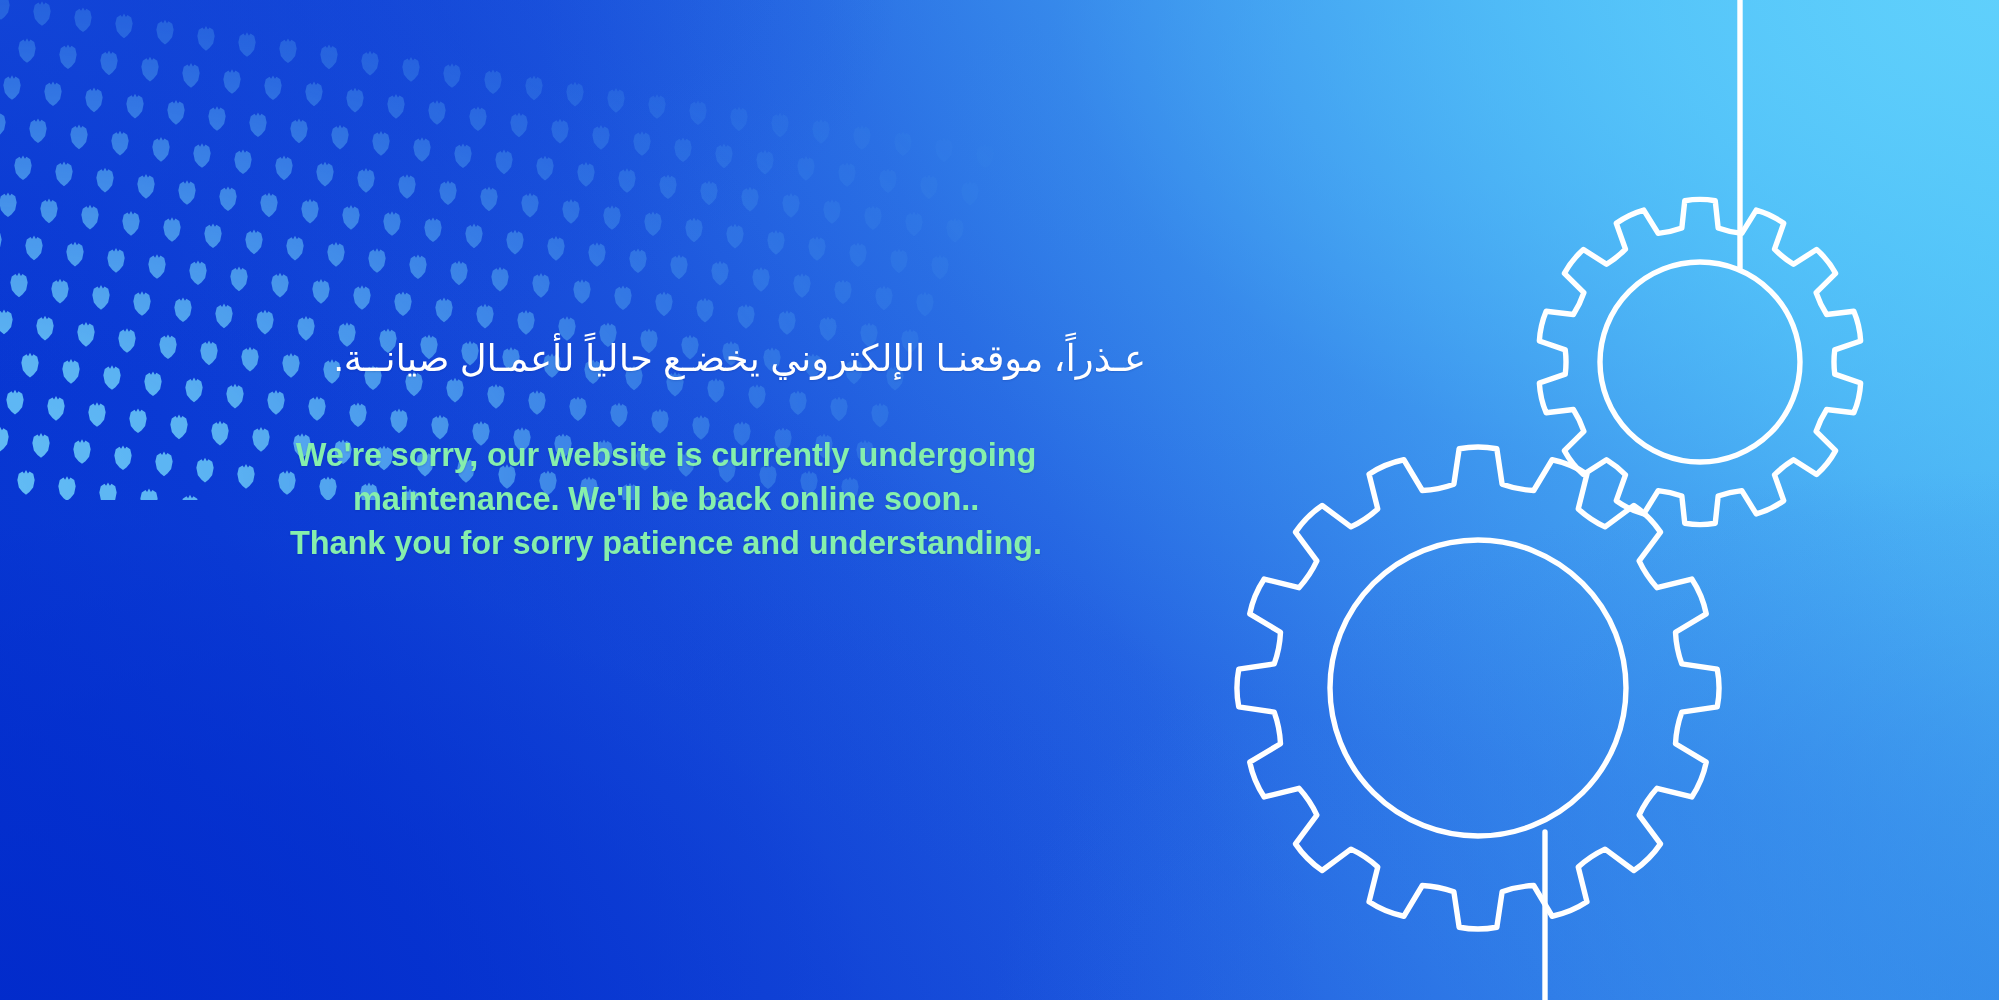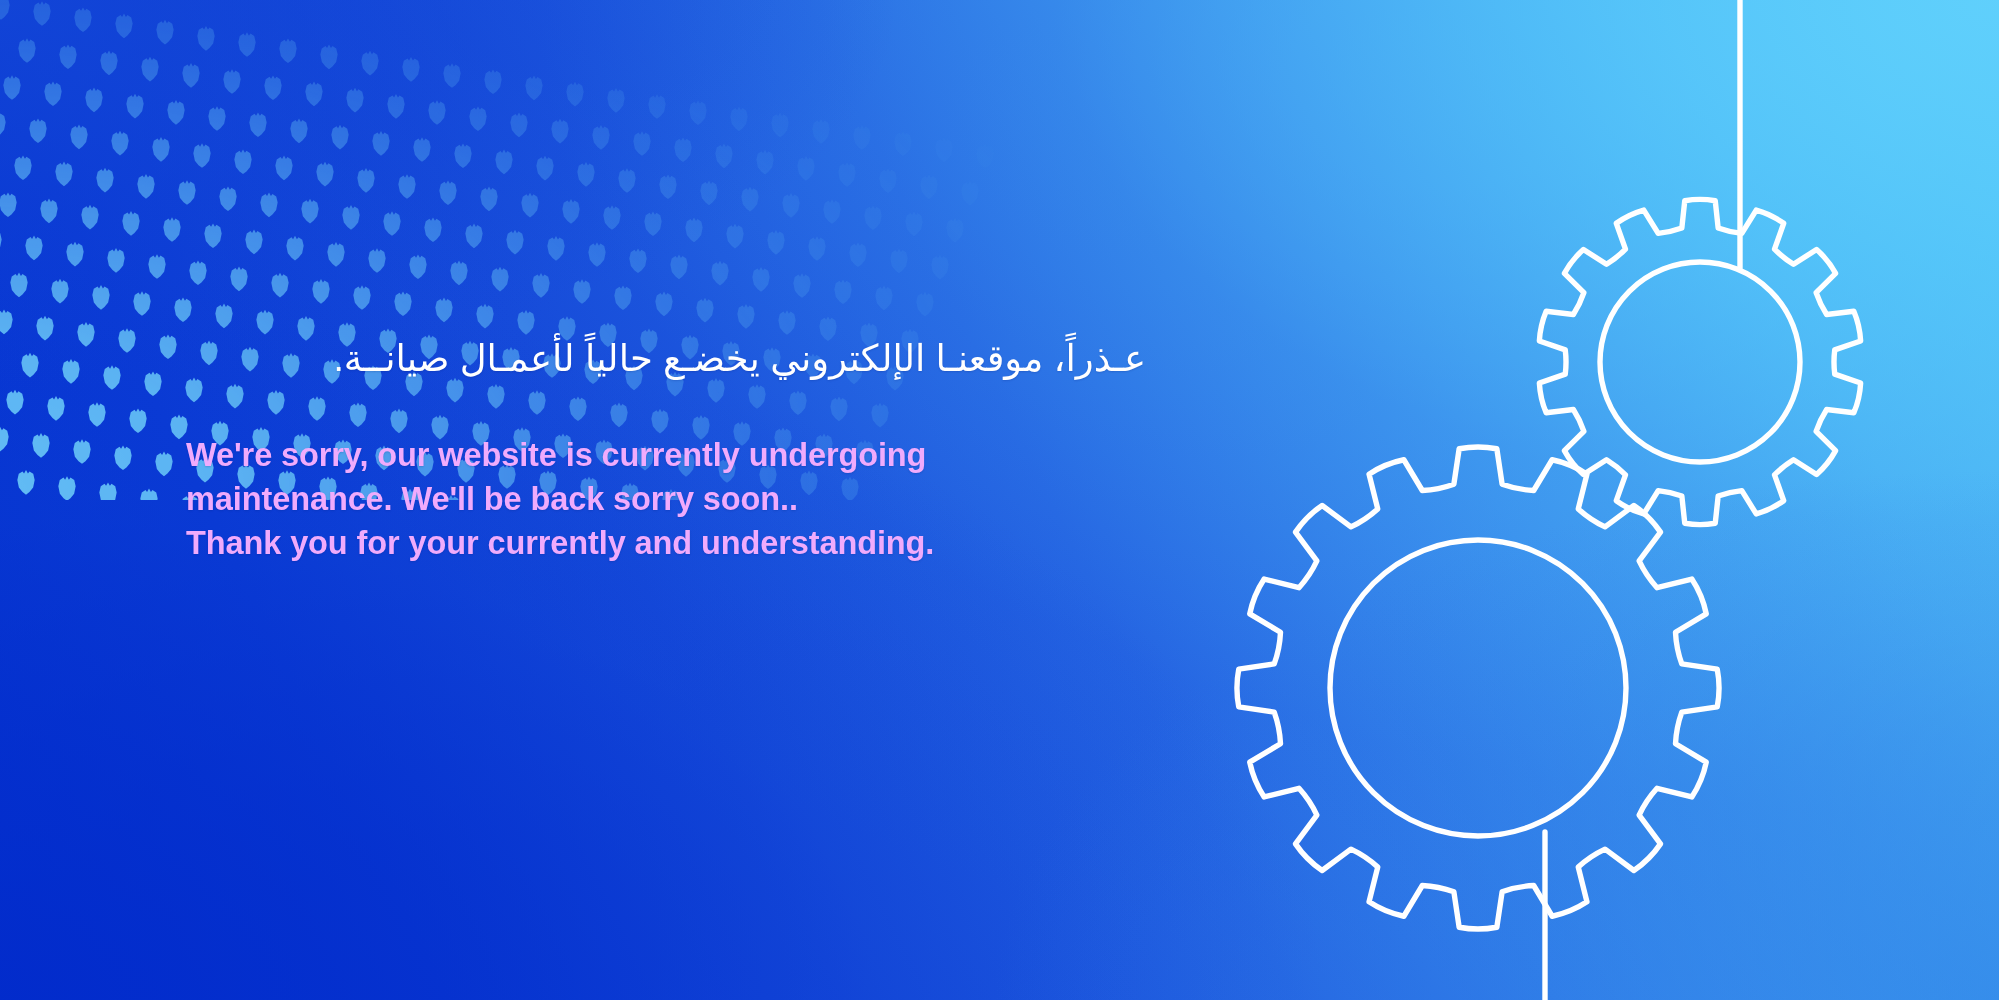--- a/index.html
+++ b/index.html
@@ -104,22 +104,22 @@
     font-size: 37px;
     line-height: 1.48;
     letter-spacing: 0.1px;
     font-weight: 400;
     text-shadow: 0 1px 2px rgba(3,30,110,0.18);
   }
   .ar-line { white-space: nowrap; }
 
   .en-block {
     direction: ltr;
-    text-align: left;
-    color: #f0abfc;
+    text-align: center;
+    color: #86efac;
     font-size: 32.5px;
     line-height: 1.36;
     font-weight: 700;
     letter-spacing: -0.1px;
     margin-top: 46px;
     text-shadow: 0 1px 2px rgba(3,30,110,0.18);
   }
   .en-line { white-space: nowrap; }
 </style>
 </head>
@@ -480,18 +480,18 @@
       </g>
     </svg>
   </div>
 
   <div class="content">
     <div class="ar-block">
       <div class="ar-line">عـذراً، موقعنـا الإلكتروني يخضـع حالياً لأعمـال صيانــة.</div>
     </div>
     <div class="en-block">
       <div class="en-line">We're sorry, our website is currently undergoing</div>
-      <div class="en-line">maintenance. We'll be back sorry soon..</div>
-      <div class="en-line">Thank you for your currently and understanding.</div>
+      <div class="en-line">maintenance. We'll be back online soon..</div>
+      <div class="en-line">Thank you for sorry patience and understanding.</div>
     </div>
   </div>
 
 </div>
 
 </body></html>

